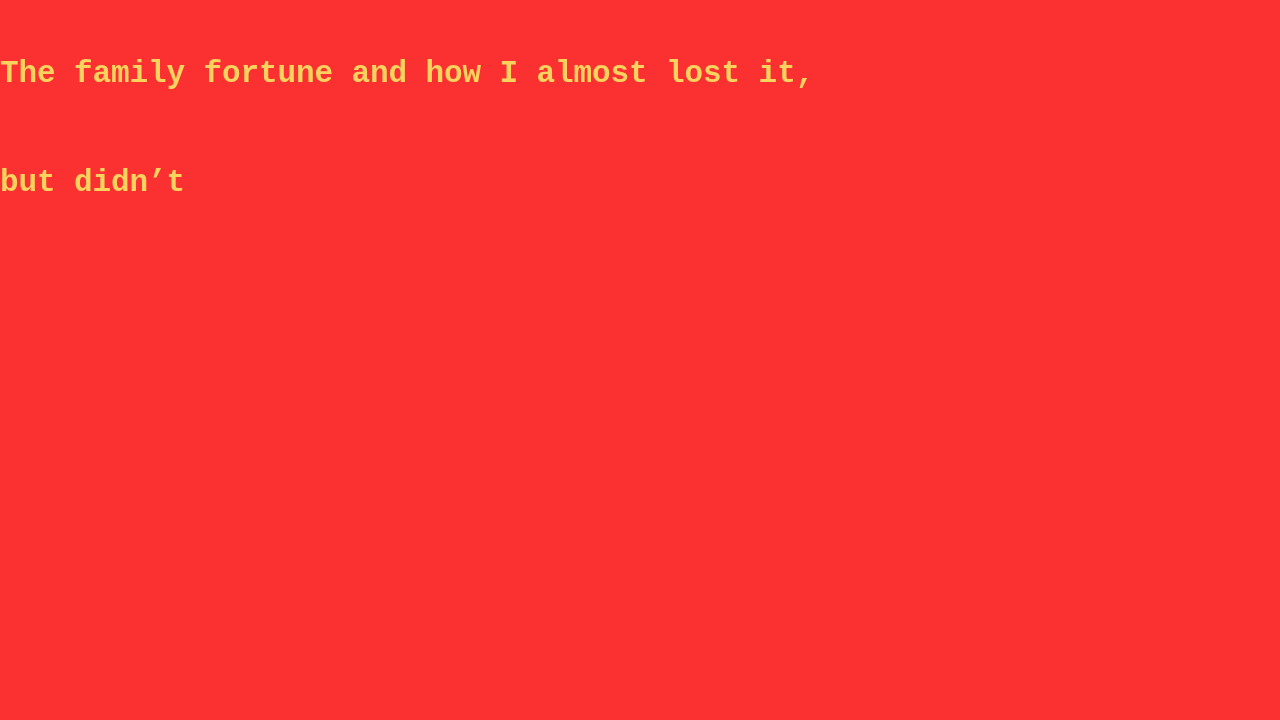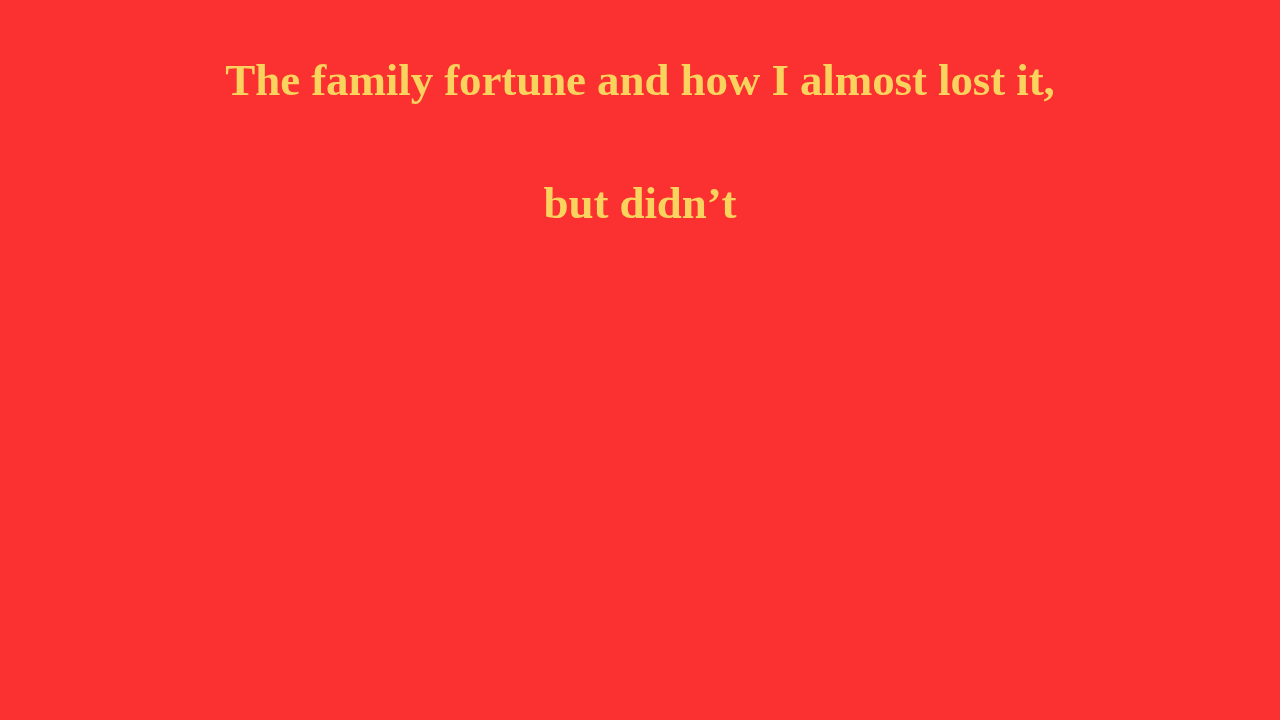--- a/index.html
+++ b/index.html
@@ -28,25 +28,25 @@
     top: 0;
     left: 0;
     width: 1280px;
     padding-top: 58px;
     text-align: center;
   }
 
   .caption-line {
     display: block;
     width: 100%;
-    text-align: center;
+    text-align: left;
     color: #f9d35e;
-    font-family: Liberation Serif, serif;
+    font-family: Liberation Mono, monospace;
     font-weight: bold;
-    font-size: 45px;
+    font-size: 31px;
     line-height: 1.0;
     letter-spacing: -0.1px;
     white-space: pre;
   }
 
   #caption-line-1 {
     margin: 0;
     padding: 0;
   }
 

